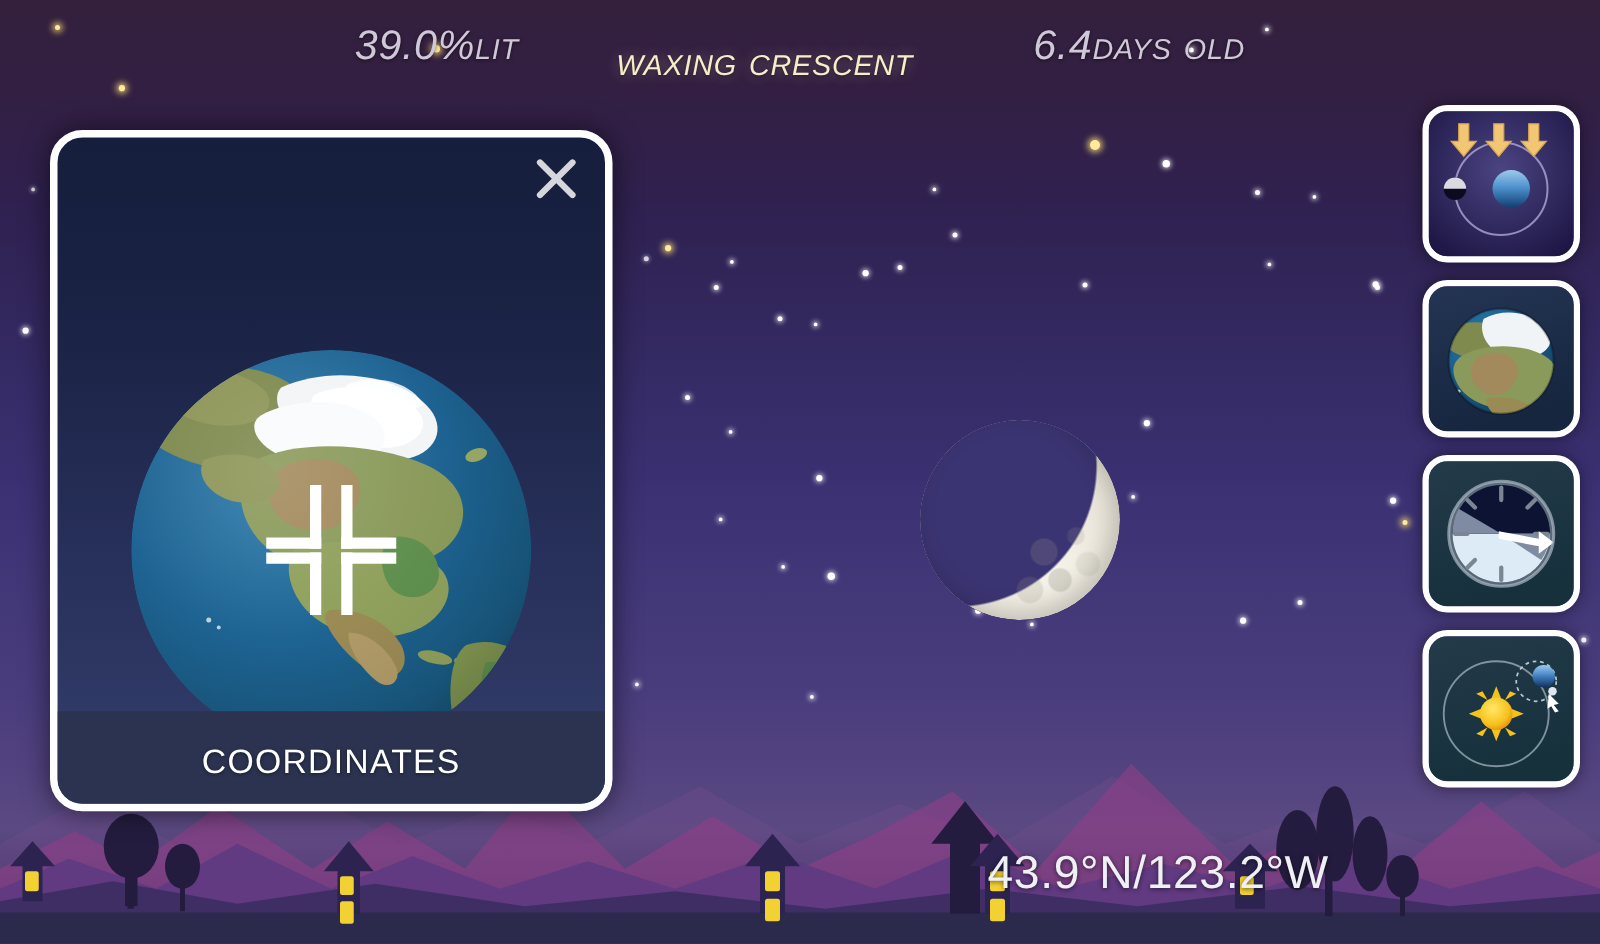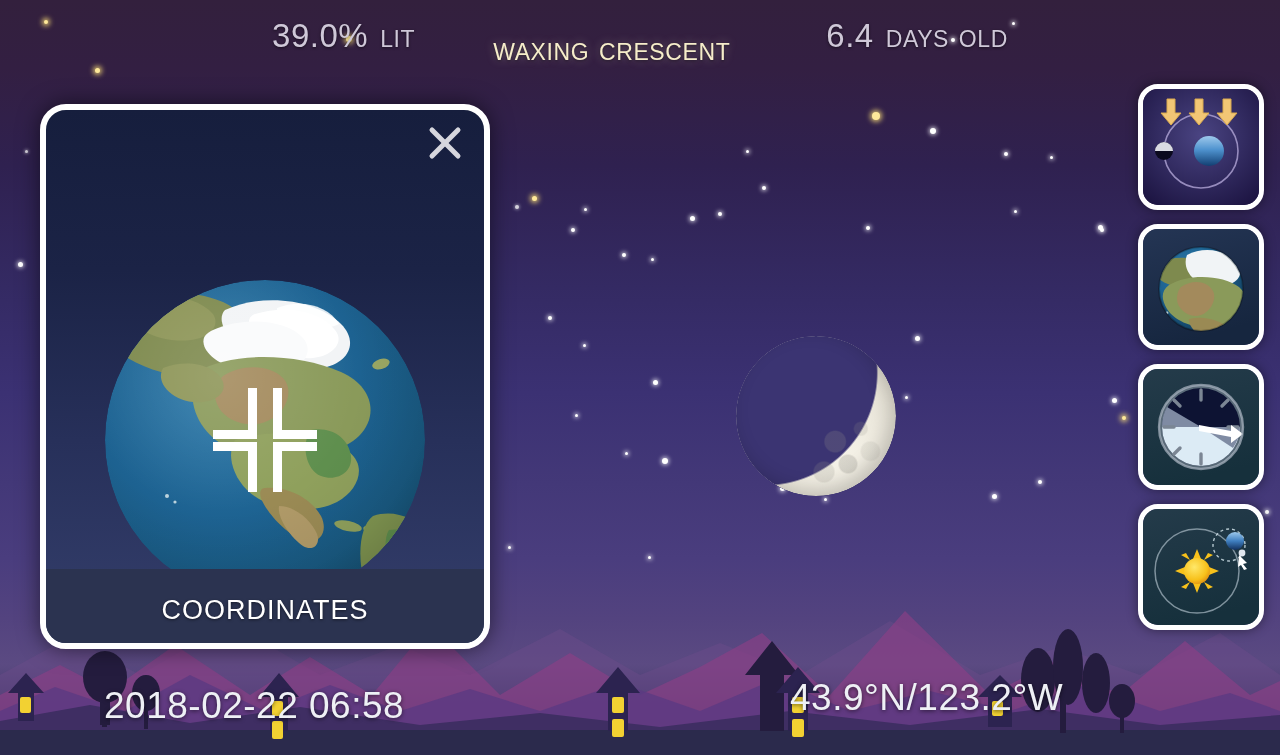--- a/index.html
+++ b/index.html
@@ -75,30 +75,30 @@
     pointer-events:none;
   }
 
   
   .landscape{ position:absolute; left:0; bottom:0; width:1280px; height:230px; }
   .landscape svg{ display:block; width:1280px; height:230px; }
 
   
   .header{
     position:absolute; left:0; top:0; width:1280px; height:72px;
-    display:flex; align-items:center; justify-content:center; gap:0;
+    display:flex; align-items:center; justify-content:center; gap:0;font-style:italic;
   }
   .hdr-item{ display:flex; align-items:baseline; white-space:nowrap; }
   .hdr-num{
     font-size:33px; color:#cfc8d8; letter-spacing:.5px;
     text-shadow:0 1px 3px rgba(0,0,0,.55);
   }
   .hdr-cap{
     font-size:33px; color:#cfc8d8; font-variant:small-caps;
-    text-transform:lowercase; letter-spacing:.6px; margin-left:12px;
+    text-transform:lowercase; letter-spacing:.6px; 
     text-shadow:0 1px 3px rgba(0,0,0,.55);
   }
   .hdr-phase{
     font-size:33px; color:#f6edca; font-variant:small-caps;
     text-transform:lowercase; letter-spacing:.6px;
     text-shadow:0 0 10px rgba(246,237,202,.35),0 1px 3px rgba(0,0,0,.5);
     margin-top:25px;
   }
   .gap-a{ width:78px; }
   .gap-b{ width:96px; }
@@ -506,17 +506,16 @@
           <circle cx="54" cy="62" r="13" fill="url(#sun4)"></circle>
         </g>
         <circle cx="92" cy="32" r="9" fill="url(#earth4)"></circle>
         <circle cx="99" cy="44" r="3.4" fill="#dfe6ee"></circle>
         <path d="M96,46 L104,54 L100,55 L104,60 L101,61 L98,56 L95,58 Z" fill="#ffffff"></path>
       </svg>
     </div>
   </div>
 
   <div class="footer">
-    <span class="footer-text" id="datetime">2018-02-22  06:58</span>
     <span class="footer-text" id="coords">43.9°N/123.2°W</span>
   </div>
 
 </div>
 
 </body></html>

